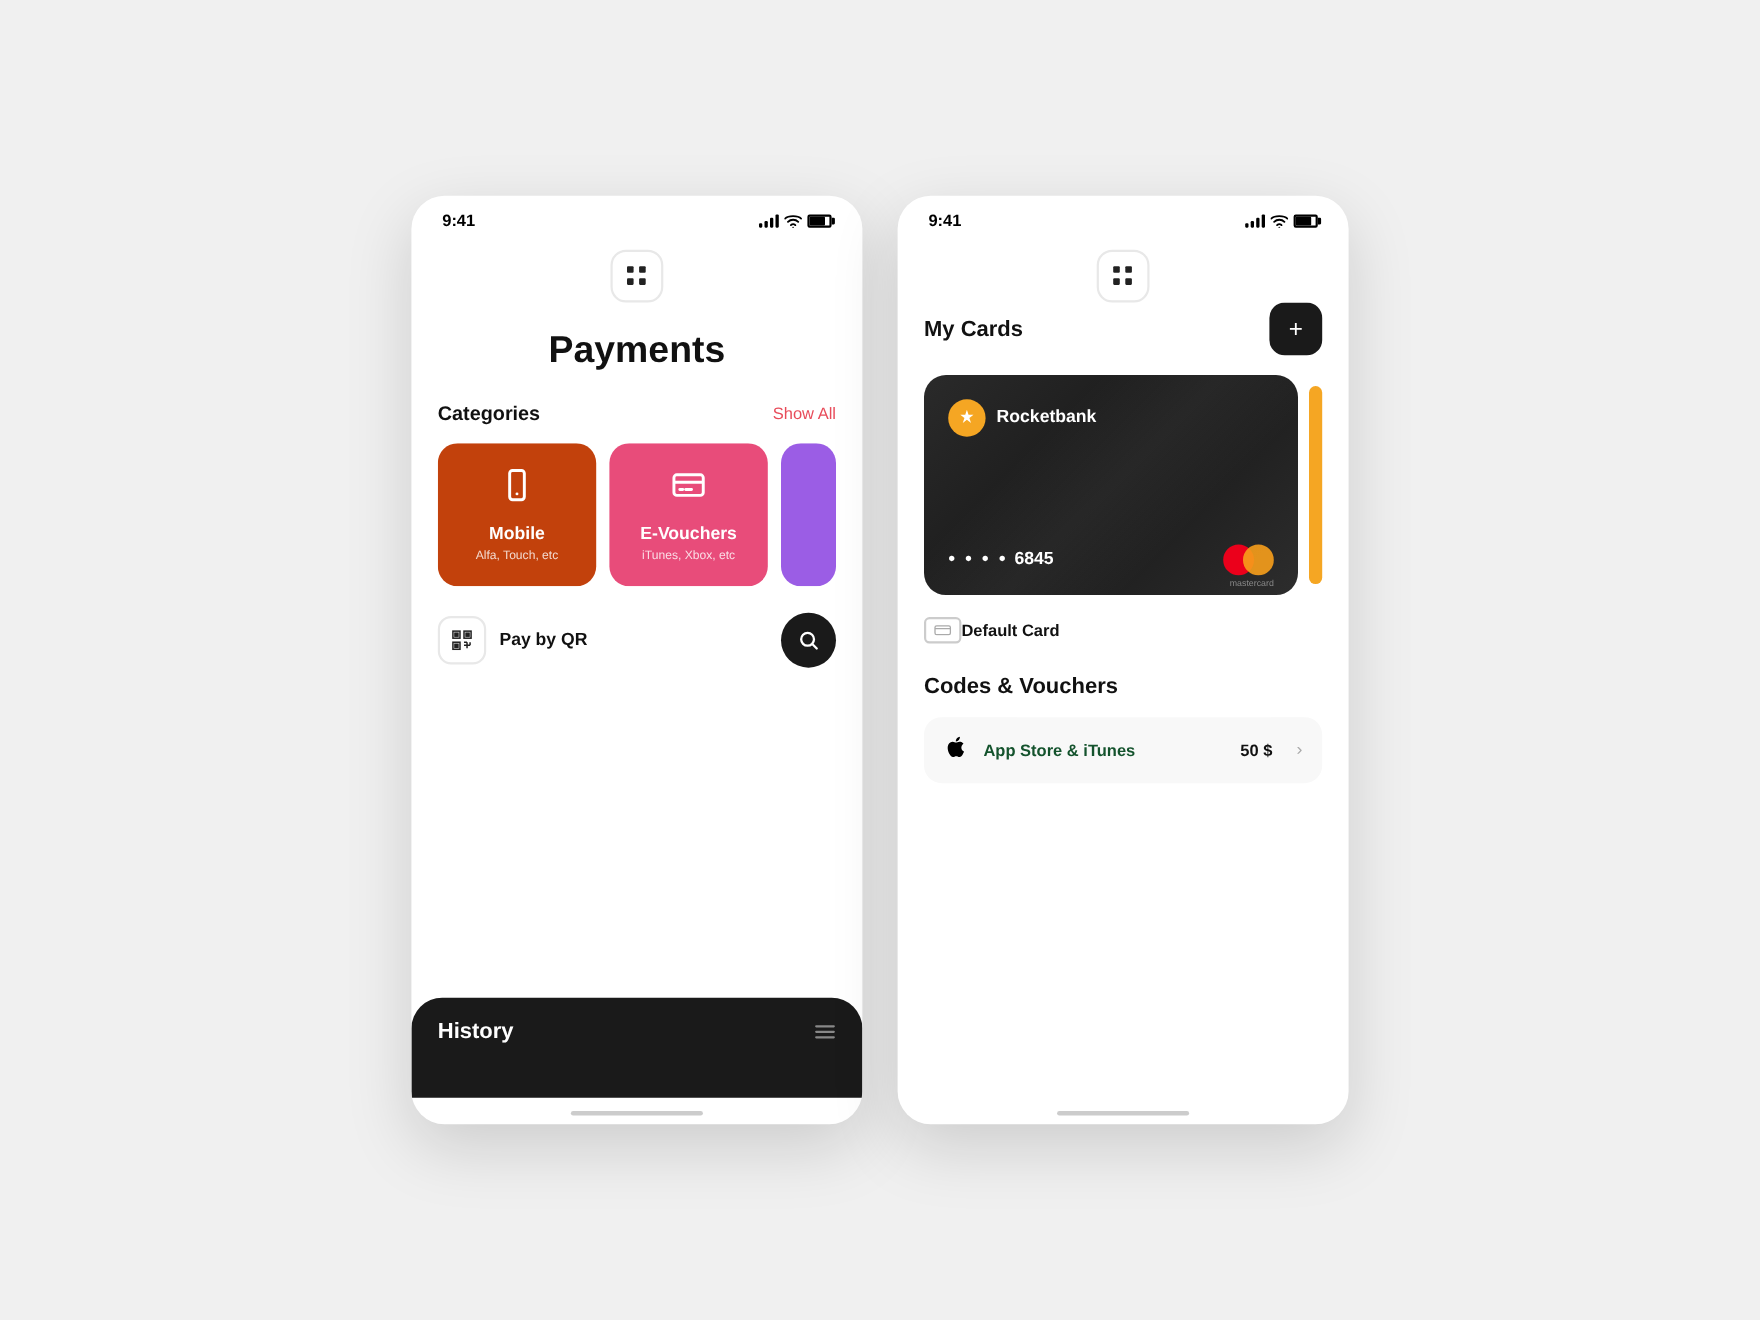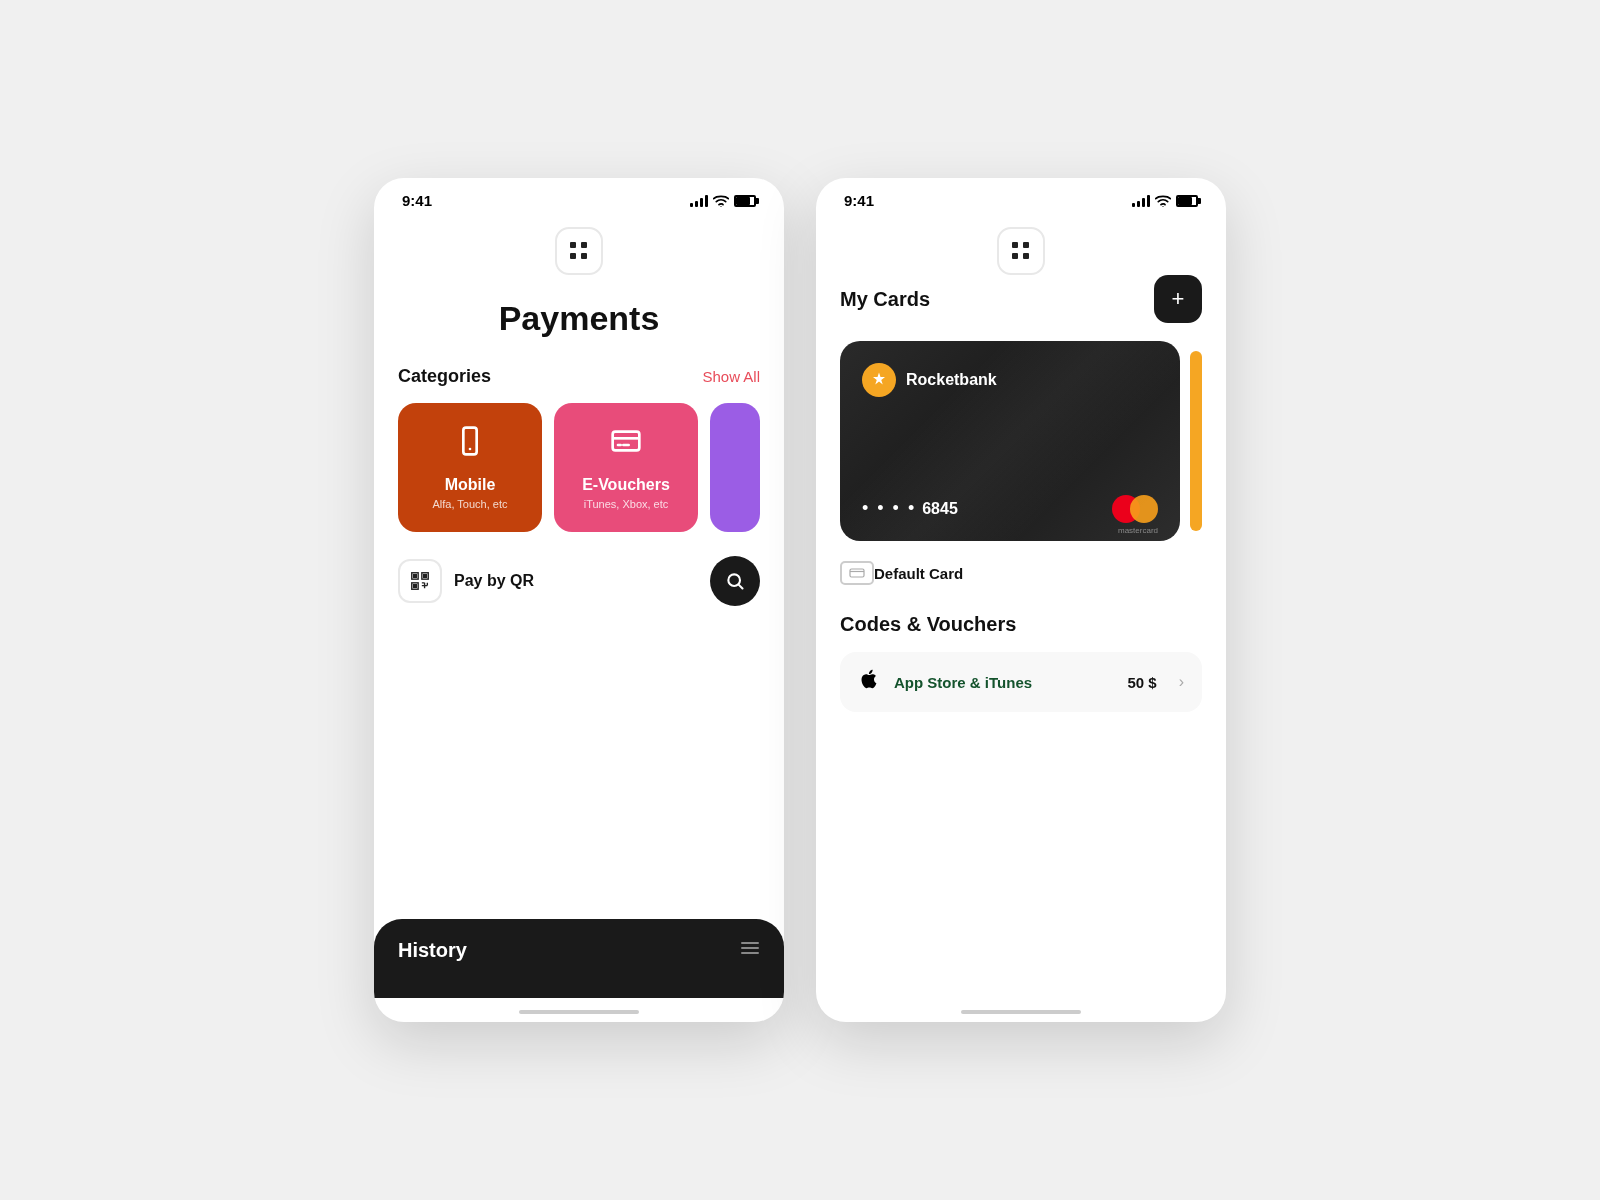--- a/index.html
+++ b/index.html
@@ -255,22 +255,22 @@
     .history-panel {
       background: #1a1a1a;
       border-radius: 28px 28px 0 0;
       padding: 20px 24px;
       margin-top: 24px;
     }
 
     .history-header {
       display: flex;
       justify-content: space-between;
-      align-items: flex-start;
-      margin-bottom: 16px;
+      align-items: flex-end;
+      margin-bottom: 28px;
     }
 
     .history-title {
       font-size: 20px;
       font-weight: 700;
       color: #fff;
     }
 
     .history-menu {
       color: #fff;

